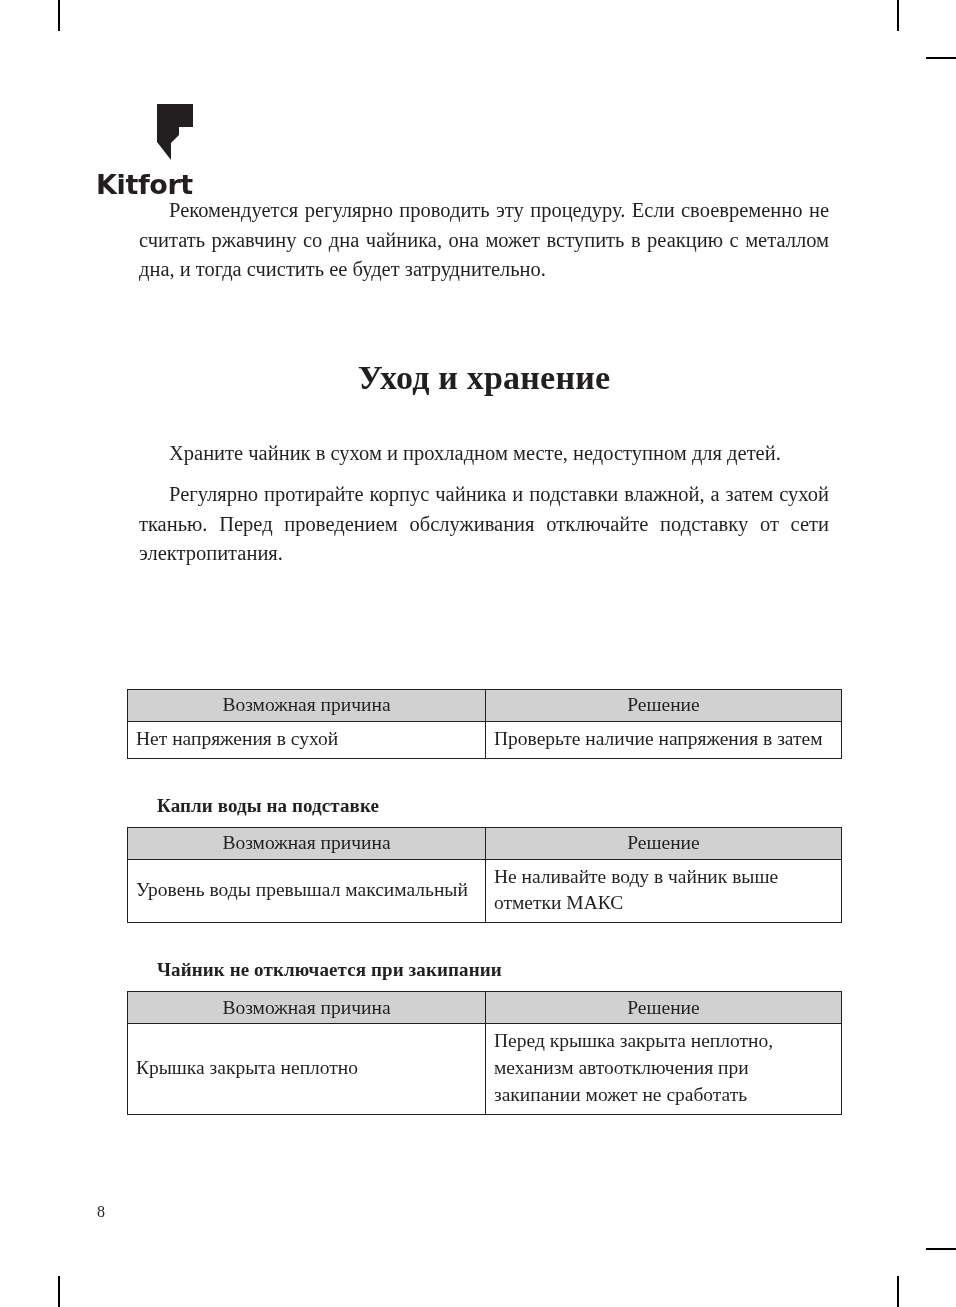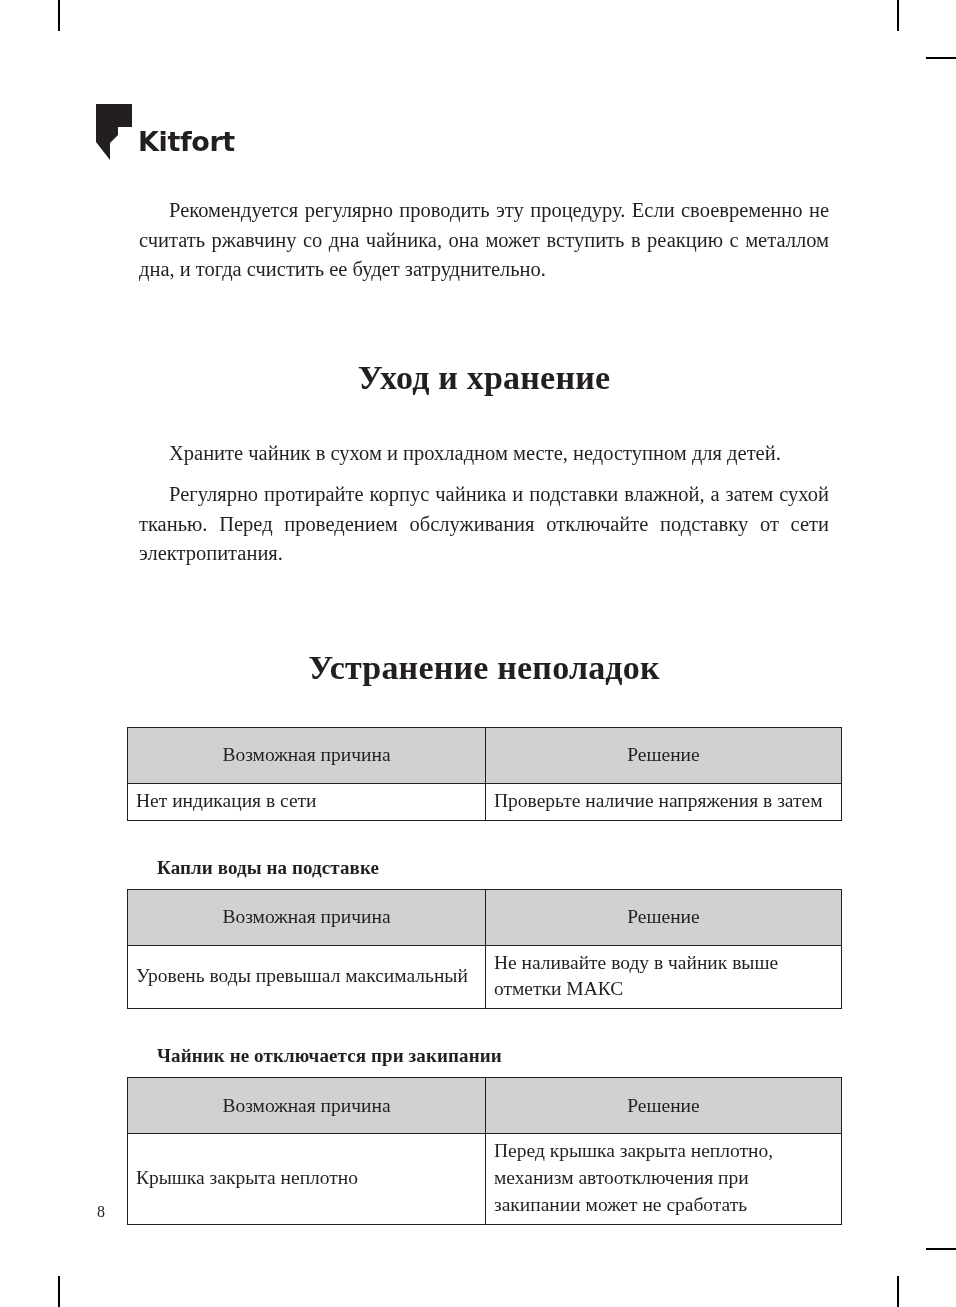--- a/index.html
+++ b/index.html
@@ -32,21 +32,22 @@
   .crop-br-v { left: 897px; top: 1276px; height: 31px; }
   .crop-br-h { left: 926px; top: 1248px; width: 30px; }
 
   
   .logo {
     position: absolute;
     left: 96px;
     top: 104px;
     display: flex;
     align-items: flex-end;
-    gap: 6px;
+    gap: 16px;
+    flex-direction: column;
   }
   .logo-mark {
     width: 36px;
     height: 56px;
     flex: 0 0 auto;
     display: block;
   }
   .logo-word {
     font-family: "DejaVu Sans", "Liberation Sans", sans-serif;
     font-weight: bold;
@@ -101,21 +102,21 @@
   
   table.tt {
     width: 714px;
     border-collapse: collapse;
     table-layout: fixed;
     font-size: 19.5px;
   }
   table.tt th,
   table.tt td {
     border: 1.5px solid #231f20;
-    padding: 12px;
+    padding: 0;
     vertical-align: middle;
   }
   table.tt th {
     background: #d1d1d1;
     font-weight: normal;
     text-align: center;
     height: 31px;
     line-height: 1.2;
   }
   table.tt td {
@@ -160,38 +161,37 @@
     <p class="body">Рекомендуется регулярно проводить эту процедуру. Если своевременно не считать ржавчину со дна чайника, она может вступить в реакцию с металлом дна, и тогда счистить ее будет затруднительно.</p>
 
     <div class="sp-h1-top"></div>
     <h1 class="section">Уход и хранение</h1>
     <div class="sp-h1-bottom"></div>
 
     <p class="body">Храните чайник в сухом и прохладном месте, недоступном для детей.</p>
     <p class="body">Регулярно протирайте корпус чайника и подставки влажной, а затем сухой тканью. Перед проведением обслуживания отключайте подставку от сети электропитания.</p>
 
     <div class="sp-h1b-top"></div>
-    <h1 class="section">Устранение неполадок</h1>
     <div class="sp-h1b-bot"></div>
 
     <div class="sp-sub-tbl"></div>
     <table class="tt">
       <colgroup>
           <col class="c-cause">
           <col class="c-sol">
         </colgroup>
       <thead>
         <tr>
           <th>Возможная причина</th>
           <th>Решение</th>
         </tr>
       </thead>
       <tbody>
         <tr>
-          <td class="cause">Нет индикация в сети</td>
+          <td class="cause">Нет напряжения в сухой</td>
           <td class="sol">Проверьте наличие напряжения в затем</td>
         </tr>
       </tbody>
     </table>
 
     <div class="sp-tbl-sub"></div>
     <h2 class="subsection">Капли воды на подставке</h2>
     <div class="sp-sub-tbl"></div>
     <table class="tt">
       <colgroup>

